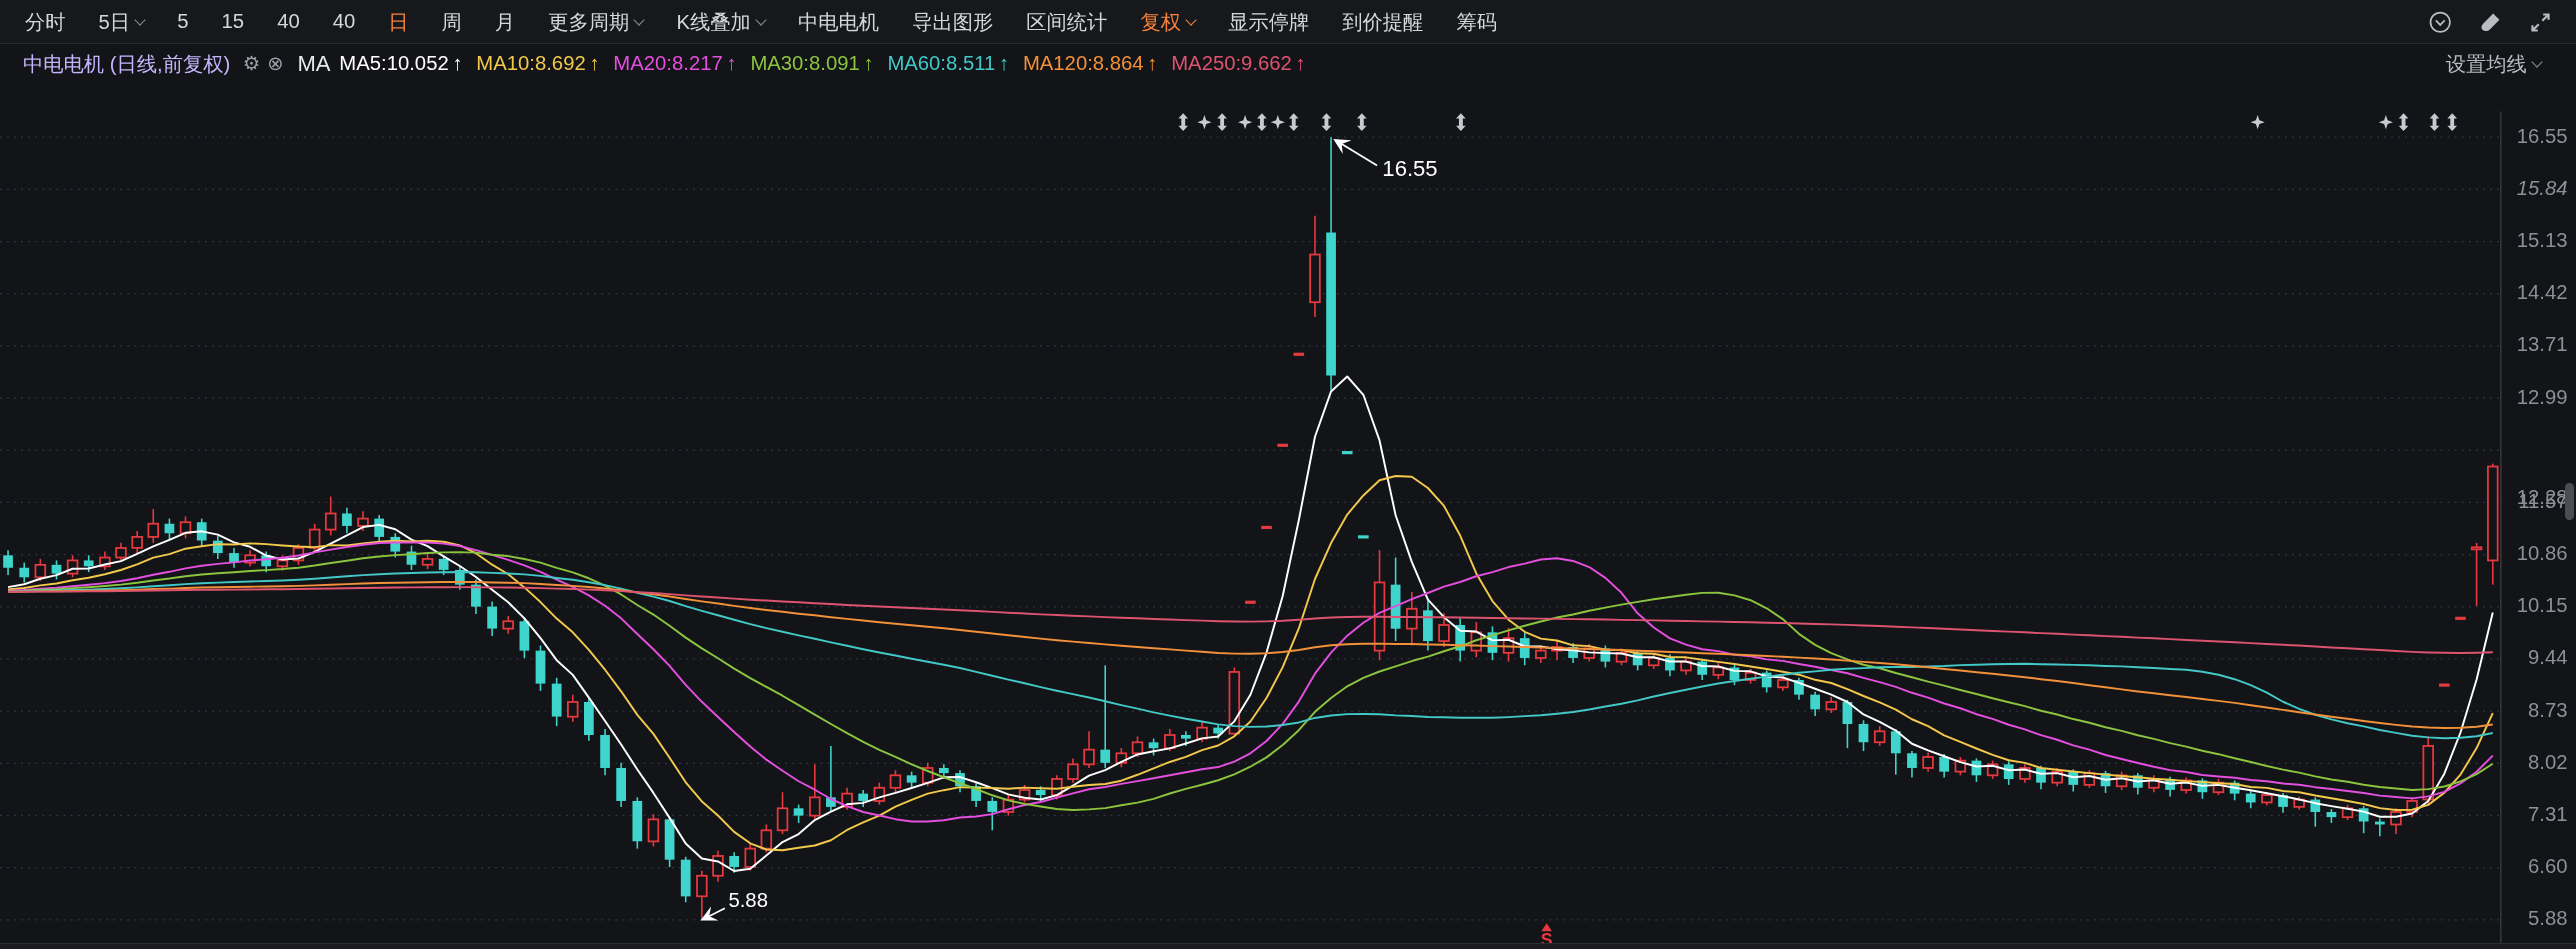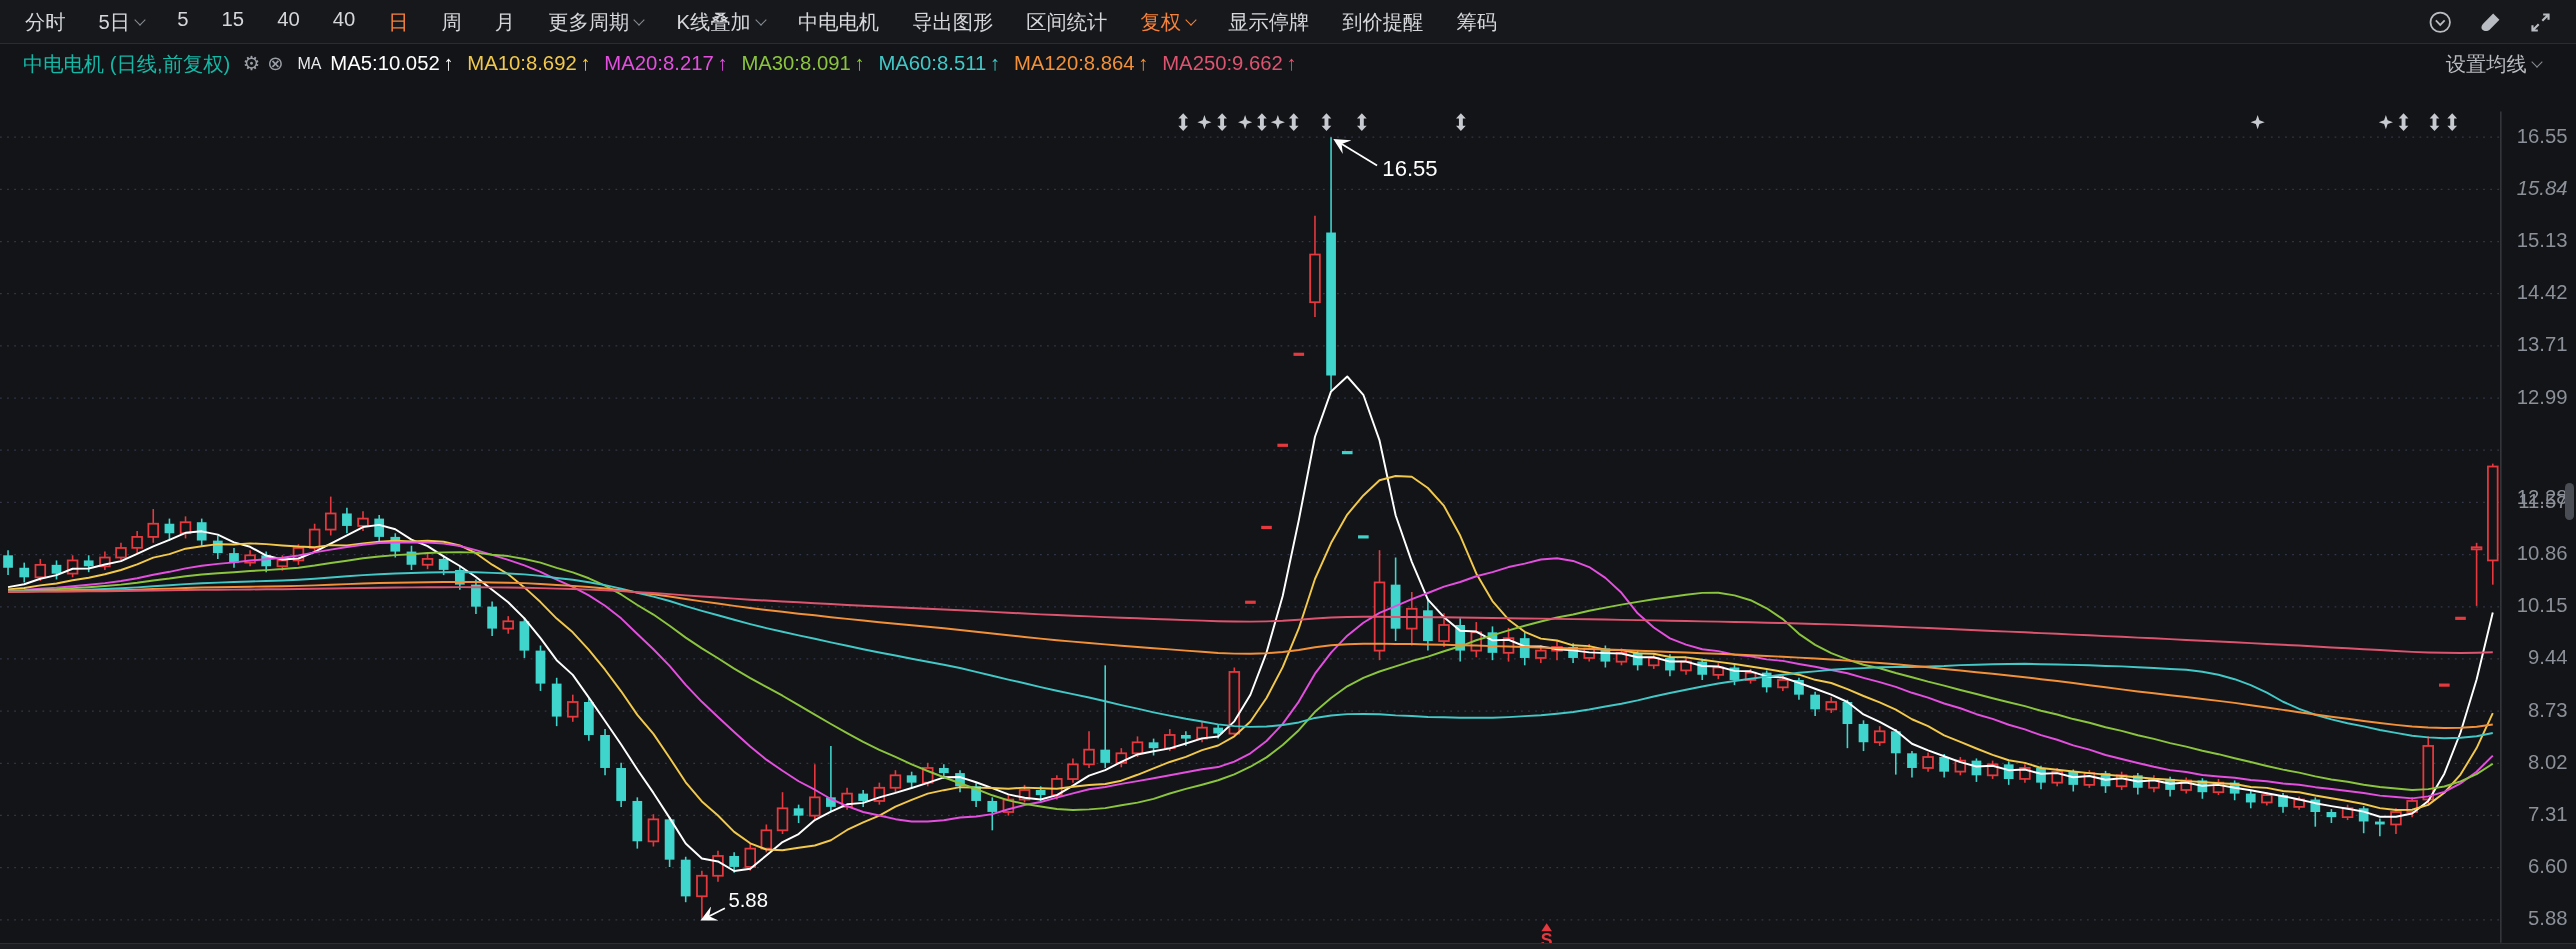--- a/index.html
+++ b/index.html
@@ -10,23 +10,23 @@
            border-bottom:0.9px solid #2b2c30;display:flex;align-items:center;padding-left:25px;box-sizing:border-box;}
   .tb-item{display:inline-flex;align-items:center;margin-right:33px;font-size:20.3px;color:#d5d7db;cursor:pointer;white-space:nowrap;}
   .tb-item.active{color:#f5823c;}
   .caret{display:inline-block;width:7px;height:7px;border-right:1.8px solid #888d95;border-bottom:1.8px solid #888d95;
          transform:rotate(45deg);margin-left:6.2px;margin-bottom:3.5px;}
   .tb-item.active .caret{border-color:#f5823c;}
   .tb-icons{position:absolute;right:23px;top:0;height:44px;display:flex;align-items:center;gap:25px;}
   .tb-icons svg{display:block;}
   
   .title-row{position:absolute;left:0;top:45px;width:2576px;height:37px;display:flex;align-items:center;padding-left:23px;box-sizing:border-box;}
-  .stock-name{font-size:20.3px;color:#14b8a6;margin-right:12.4px;white-space:nowrap;}
+  .stock-name{font-size:20.3px;color:#c4b5fd;margin-right:12.4px;white-space:nowrap;}
   .mini-icon{font-size:19.5px;color:#9ba0a8;margin-right:7px;}
-  .ma-label{font-size:16px;color:#e9eaec;margin:0 8.8px 0 7px;text-align:center;}
+  .ma-label{font-size:22px;color:#e9eaec;margin:0 8.8px 0 7px;text-align:center;}
   .legend-item{font-size:20.3px;margin-right:14px;white-space:nowrap;}
   .legend-item .arr{margin-left:3.5px;}
   .settings{position:absolute;right:35px;top:0;height:37px;display:flex;align-items:center;font-size:20.3px;color:#b9bcc2;cursor:pointer;}
   
   .info-row{position:absolute;left:0;top:81px;width:2576px;height:34px;}
   .price-chg{position:absolute;left:23px;top:1.8px;font-size:22px;letter-spacing:0.4px;}
   .date-range{position:absolute;right:113px;top:0;font-size:20.3px;color:#9ba0a8;text-decoration:underline;cursor:pointer;display:flex;align-items:center;}
   .pin{margin-left:7px;}
   
   #plot-svg{position:absolute;left:0;top:0;pointer-events:none;}
@@ -35,21 +35,21 @@
   .axis-label{position:absolute;right:3.5px;width:64px;text-align:right;font-size:20.3px;color:#8b9099;}
   .scroll-thumb{position:absolute;left:2565px;top:483px;width:8.8px;height:37px;background:#4a4d54;border-radius:4.4px;}
   .bottom-strip{position:absolute;left:0;top:943px;width:2576px;height:7px;background:#1c1d21;border-top:0.9px solid #2e2f34;}
 </style>
 </head>
 <body>
 
 <div class="app">
 
   <div class="toolbar">
-    <div id="tb-items" style="display: flex; align-items: flex-start;">
+    <div id="tb-items" style="display: flex; align-items: center;">
         <span class="tb-item">
           <span>分时</span>
         </span>
         <span class="tb-item">
           <span>5日</span>
           <span class="caret"></span>
         </span>
         <span class="tb-item">
           <span>5</span>
         </span>

